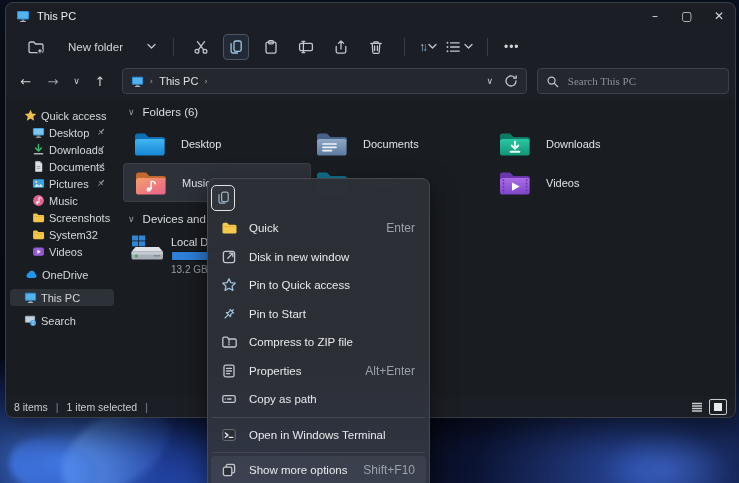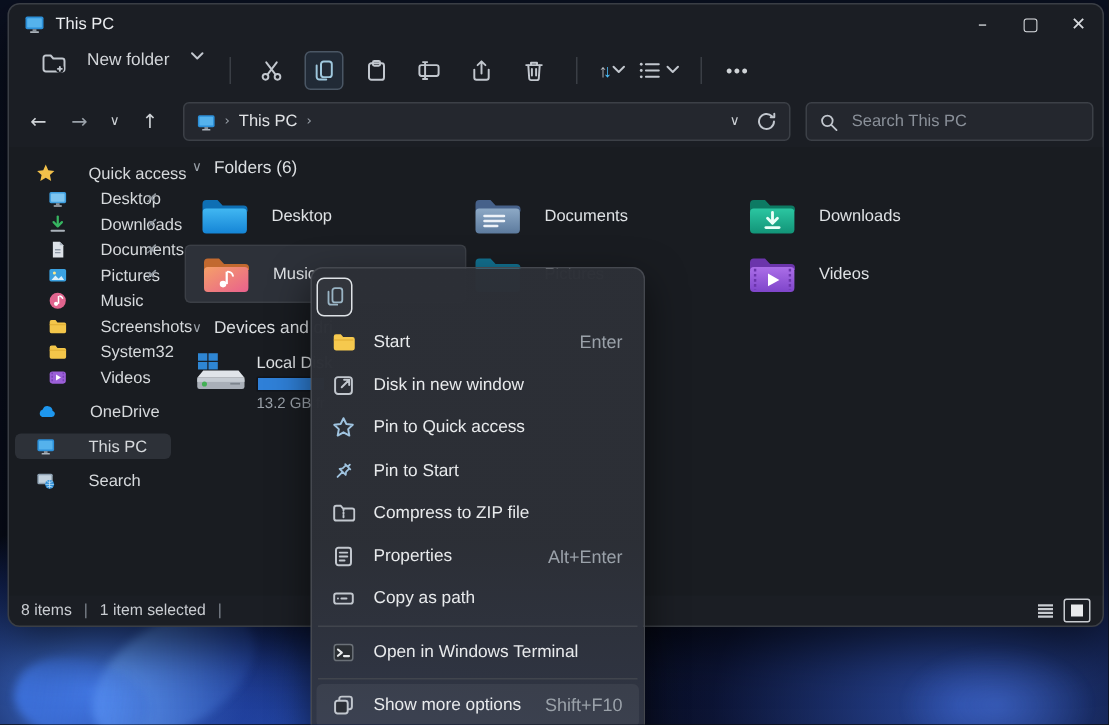--- a/index.html
+++ b/index.html
@@ -33,21 +33,21 @@
   
   .titlebar{height:26px;display:flex;align-items:center;flex:none}
   .title-ic{margin-left:10px}
   .title-txt{margin-left:7px;font-size:11px;color:#eceef1}
   .tspacer{flex:1}
   .wctl{width:32px;height:26px;display:flex;align-items:center;justify-content:center;
         font-size:12px;color:#d6d9dd;font-family:"DejaVu Sans",sans-serif}
 
   
   .toolbar{height:35px;display:flex;align-items:center;flex:none;padding-left:14px}
-  .nf-btn{display:flex;align-items:flex-start;gap:14px;height:26px;padding:0 7px;border-radius:4px;
+  .nf-btn{display:flex;align-items:center;gap:24px;height:26px;padding:0 7px;border-radius:4px;
           font-size:11.5px;color:#d2d5d9}
   .tdiv{width:1px;height:18px;background:#3a3e45;margin:0 10px}
   .tbtn{width:26px;height:26px;display:flex;align-items:center;justify-content:center;
         border-radius:4px;margin:0 4.5px;position:relative}
   .tbtn.hl{border:1px solid #4a5664;background:rgba(90,160,215,.1);box-sizing:border-box}
   .sortglyph{font-size:12px;letter-spacing:-3px;color:#c2c7ce}
   .sortglyph .dn{color:#4cc2ff}
   .grp{display:flex;align-items:center;gap:3px;margin:0 4px}
   .dots{font-size:12px;color:#cfd3d7;letter-spacing:1px;margin-left:6px}
 
@@ -57,30 +57,30 @@
           font-size:13px;color:#cfd3d7;border-radius:4px;margin:0 2px;font-family:"DejaVu Sans",sans-serif}
   .navbtn.sm{font-size:9px;width:16px}
   .addrbox{margin-left:8px;width:416px;height:26px;background:#24272e;border:1px solid #3c4047;
            border-radius:4px;display:flex;align-items:center;padding:0 8px;box-sizing:border-box}
   .crumb-sep{color:#9aa1a9;font-size:9px;margin:0 6px;font-family:"DejaVu Sans",sans-serif}
   .crumb{font-size:11px;color:#e0e2e5}
   .aspacer{flex:1}
   .searchbox{margin-left:10px;width:197px;height:26px;background:#24272e;border:1px solid #3c4047;
              border-radius:4px;display:flex;align-items:center;padding:0 8px;box-sizing:border-box;gap:7px}
   .searchbox input{background:transparent;border:none;outline:none;color:#cfd3d7;font-size:11px;
-                   width:150px;font-family:Liberation Sans, sans-serif}
+                   width:150px;font-family:Liberation Serif, serif}
   .searchbox input::placeholder{color:#8a9099}
 
   
   .content{flex:1;display:flex;min-height:0;background:#191c21}
   .sidebar{width:112px;flex:none;padding-top:9px;box-sizing:border-box}
   .srow{height:17px;display:flex;align-items:center;font-size:11px;color:#d6d9dc;
         margin:0 4px 0 4px;border-radius:4px;padding-left:14px;position:relative}
   .srow.child{padding-left:22px}
-  .srow .lbl{margin-left:22px;white-space:nowrap}
+  .srow .lbl{margin-left:4px;white-space:nowrap}
   .srow.sel{background:#2d3138}
   .srow.gap{margin-top:6px}
   .pin{position:absolute;right:8px;top:3px}
 
   .pane{flex:1;min-width:0;padding:6px 0 0 5px;position:relative}
   .sechead{display:flex;align-items:center;gap:8px;font-size:11.5px;color:#dcdfe2;height:16px;margin-left:5px}
   .chev-sm{color:#9aa1a9;font-size:9px;font-family:"DejaVu Sans",sans-serif}
   .fgrid{display:grid;grid-template-columns:182px 183px 183px;grid-auto-rows:39px;margin-top:4px;margin-left:0}
   .tile{display:flex;align-items:center;gap:14px;padding-left:10px;border-radius:4px;box-sizing:border-box}
   .tile .fname{font-size:11px;color:#dfe2e5}
@@ -584,21 +584,21 @@
         </svg>
     </span>
   </div>
   <div class="mi">
     <span>
         <svg width="16" height="16" viewBox="0 0 16 16">
           <path d="M1.5 4.3 q0-1.5 1.5-1.5 h3.2 l1.6 1.9 h6.2 q1.5 0 1.5 1.5 v6 q0 1.4-1.5 1.4 H3 q-1.5 0-1.5-1.4z" fill="#f6c94e"></path>
           <path d="M1.5 6.6 h13" stroke="#dfab30" stroke-width=".7"></path>
         </svg>
       </span>
-    <span class="milbl">Start</span>
+    <span class="milbl">Quick</span>
     <span class="mshort">Enter</span>
   </div>
   <div class="mi">
     <span>
         <svg class="ic" width="16" height="16" viewBox="0 0 16 16">
           <rect x="2.4" y="2.4" width="11.2" height="11.2" rx="2"></rect>
           <path d="M6.8 9.2 L11.8 4.2 M8.4 4.2 H11.8 V7.6"></path>
         </svg>
       </span>
     <span class="milbl">Disk in new window</span>

